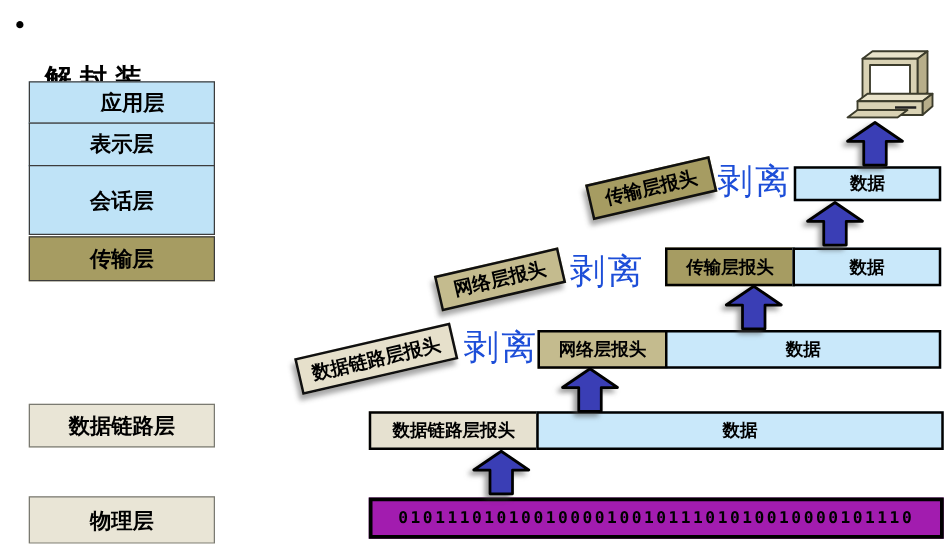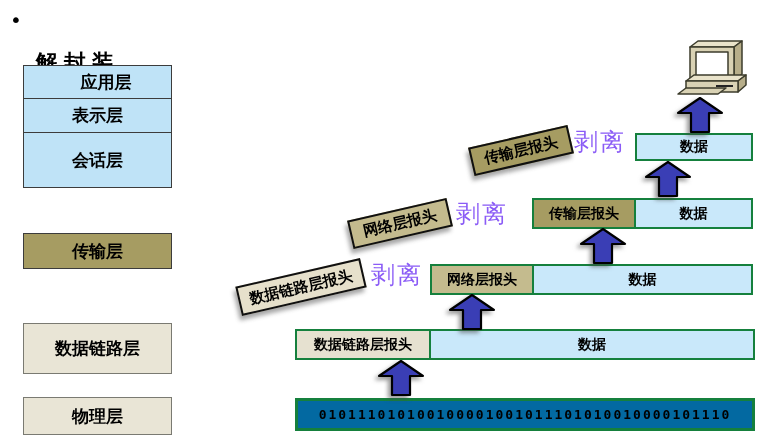--- a/index.html
+++ b/index.html
@@ -19,60 +19,60 @@
     font-size:17px;font-weight:600;color:#000;border:1px solid #3c3c3c;
     font-family:"DejaVu Serif","Liberation Serif",serif;
   }
   .c-blue{background:#bfe3f7;}
   .c-darkkhaki{background:#a69c62;}
   .c-khaki{background:#c4bb8e;}
   .c-beige{background:#e9e5d6;border-color:#7a7a72;}
   
   .cell{
     display:flex;align-items:center;justify-content:center;
-    border:2px solid #15803d;font-weight:bold;font-size:14px;color:#000;
+    border:2px solid #000000;font-weight:bold;font-size:14px;color:#000;
     font-family:"DejaVu Serif","Liberation Serif",serif;
   }
   .cell.data{background:#c9e8fa;}
   .cell.hdr-beige{background:#e6e1d0;}
   .cell.hdr-khaki{background:#c4bb8e;}
   .cell.hdr-darkkhaki{background:#a69c62;}
   .cell.bits{
-    background:#0369a1;border-width:3px;
+    background:#a21caf;border-width:3px;
     font-family:"DejaVu Sans Mono","Liberation Mono",monospace;
     font-size:13px;letter-spacing:2px;white-space:nowrap;
   }
   
   .peel-box{
     display:flex;align-items:center;justify-content:center;
     border:2px solid #101010;font-weight:bold;font-size:15px;color:#000;
     transform:rotate(-13deg);box-shadow:-3px 4px 4px rgba(60,60,60,0.45);
     font-family:"DejaVu Serif","Liberation Serif",serif;
   }
   .peel-text{
-    font-size:24px;color:#8b5cf6;letter-spacing:2px;
+    font-size:28px;color:#1d4ed8;letter-spacing:2px;
     font-family:"DejaVu Serif","Liberation Serif",serif;
   }
   .arrow{filter:drop-shadow(-3px 3px 2px rgba(70,70,70,0.55));}
 </style>
 </head>
 <body>
 
 <div id="slide">
 
   <div class="abs title-row">
     <span class="bullet">•</span>
     <span class="title-text">解封装</span>
   </div>
 
   <div class="abs layer c-blue" style="top:65px;height:34px;padding-left:17px;">应用层</div>
   <div class="abs layer c-blue" style="top:98px;height:35px;">表示层</div>
   <div class="abs layer c-blue" style="top:132px;height:56px;">会话层</div>
-  <div class="abs layer c-darkkhaki" style="top:189px;height:36px;margin-top:44px;">传输层</div>
-  <div class="abs layer c-beige" style="top:323px;height:51px;">数据链路层</div>
+  <div class="abs layer c-darkkhaki" style="top:189px;height:36px;">传输层</div>
+  <div class="abs layer c-beige" style="top:323px;height:35px;">数据链路层</div>
   <div class="abs layer c-beige" style="top:397px;height:38px;">物理层</div>
 
   <svg class="abs" style="left:676px;top:37px;" width="80" height="58" viewBox="0 0 80 58">
     <g stroke="#3c3c2c" stroke-width="1.5" stroke-linejoin="round">
       <polygon points="14,10 58,10 66,4 22,4" fill="#e9e3ca"></polygon>
       <polygon points="58,44 66,37 66,4 58,10" fill="#b7ae8a"></polygon>
       <rect x="14" y="10" width="44" height="34" fill="#d9d2b4"></rect>
       <rect x="20" y="15" width="32" height="24" fill="#ffffff"></rect>
       <polygon points="10,44 62,44 70,38 18,38" fill="#e9e3ca"></polygon>
       <polygon points="62,55 70,48 70,38 62,44" fill="#b7ae8a"></polygon>

